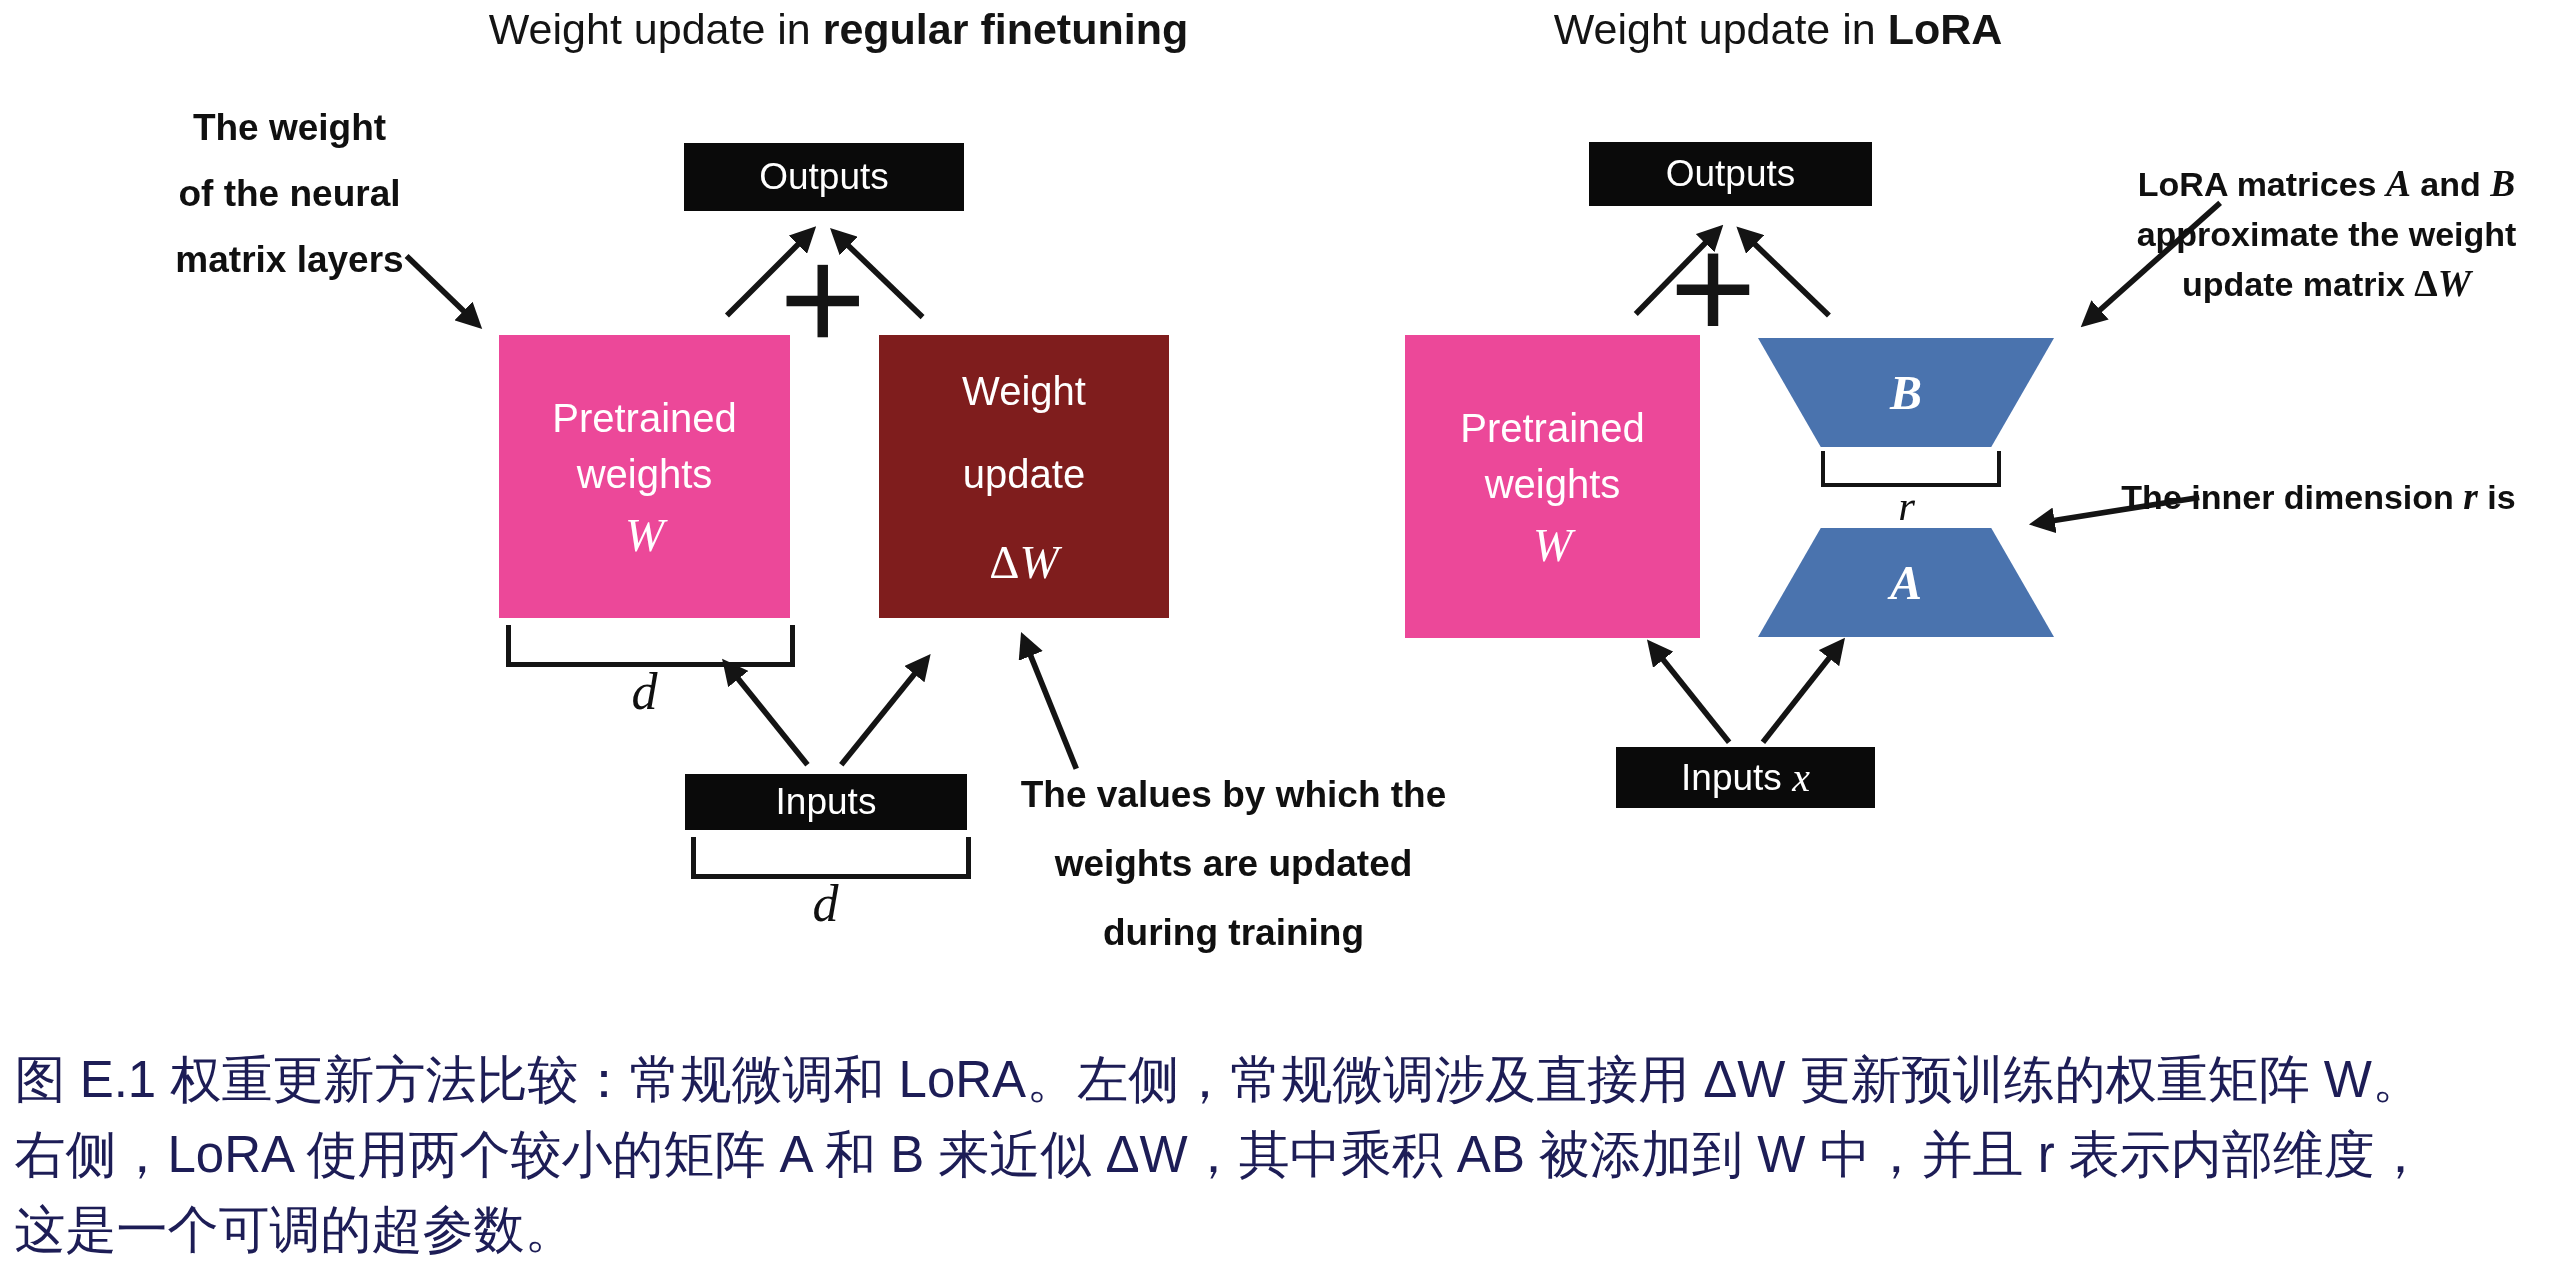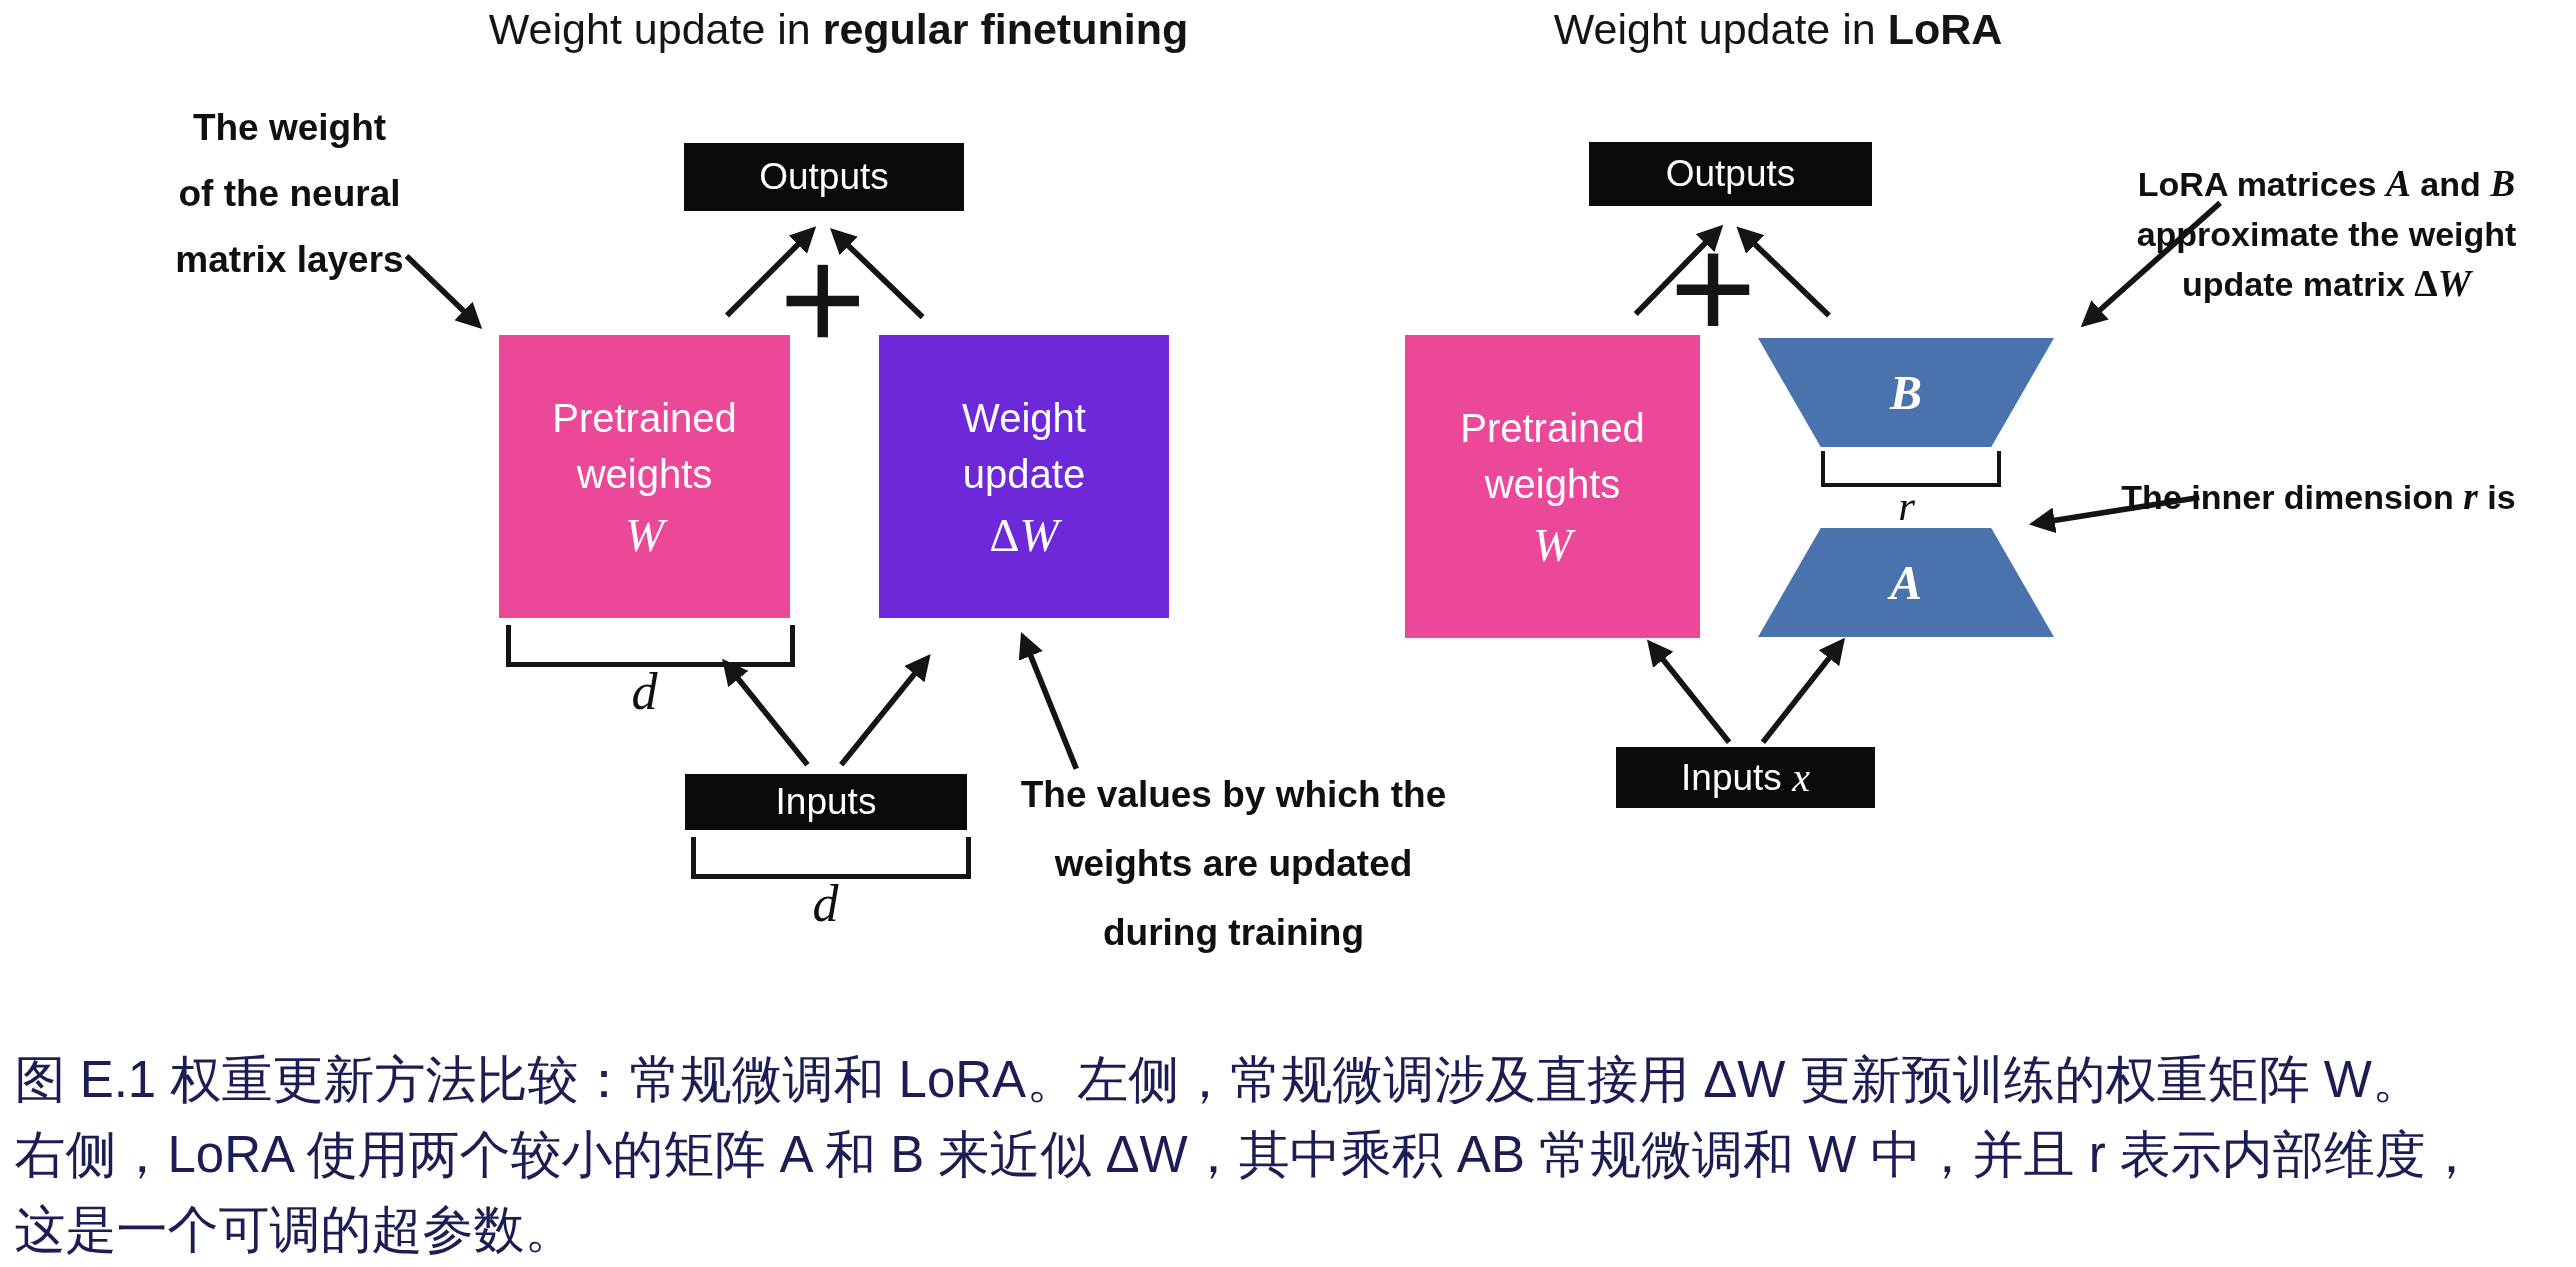--- a/index.html
+++ b/index.html
@@ -9,21 +9,21 @@
   .center{text-align:center;}
   .title{font-size:43px;font-weight:400;letter-spacing:0px;white-space:nowrap;}
   .title b{font-weight:700;}
   .note{font-weight:700;font-size:37px;line-height:66px;color:#101010;}
   .note-sm{font-weight:700;font-size:34px;color:#101010;}
   .blackbox{background:#0a0a0a;color:#ffffff;display:flex;align-items:center;justify-content:center;
             font-size:37px;}
   .bigbox{display:flex;flex-direction:column;align-items:center;justify-content:center;
           color:#ffffff;font-size:40px;line-height:56px;}
   .graybox{background:#ec4899;}
-  .bluebox{background:#6d28d9;}
+  .bluebox{background:#7f1d1d;gap:27px;}
   .mathserif{font-family:"Liberation Serif",serif;font-style:italic;}
   .mathup{font-family:"Liberation Serif",serif;font-style:normal;}
   .boxsym{font-size:47px;margin-top:4.8px;}
   .bracket{border-left:5.6px solid #141414;border-right:5.6px solid #141414;border-bottom:5.6px solid #141414;}
   .dimlabel{font-family:"Liberation Serif",serif;font-style:italic;font-size:52px;color:#101010;}
   .trap{display:flex;align-items:center;justify-content:center;background:#4a73ae;color:#ffffff;
         font-family:"Liberation Serif",serif;font-style:italic;font-size:48px;font-weight:600;}
   .trap-b{clip-path:polygon(0 0,100% 0,78.8% 100%,21.2% 100%);}
   .trap-a{clip-path:polygon(21.2% 0,78.8% 0,100% 100%,0 100%);}
   .mnote{font-family:"Liberation Serif",serif;font-style:italic;font-weight:600;font-size:1.1em;}
@@ -140,18 +140,18 @@
     <div><span>The inner dimension </span><span class="mnote">r</span><span> is</span></div>
   </div>
 
   <div class="abs blackbox" style="left:1616px;top:747px;width:259px;height:61px;">
     <span style="white-space:pre;">Inputs </span>
       <span class="mathserif" style="font-size:40px;">x</span>
   </div>
 
   <div class="abs caption" style="left:14.5px;top:1042px;width:2552px;">
     <div>图 E.1 权重更新方法比较：常规微调和 LoRA。左侧，常规微调涉及直接用 ΔW 更新预训练的权重矩阵 W。</div>
-    <div>右侧，LoRA 使用两个较小的矩阵 A 和 B 来近似 ΔW，其中乘积 AB 常规微调和 W 中，并且 r 表示内部维度，</div>
+    <div>右侧，LoRA 使用两个较小的矩阵 A 和 B 来近似 ΔW，其中乘积 AB 被添加到 W 中，并且 r 表示内部维度，</div>
     <div>这是一个可调的超参数。</div>
   </div>
 
 </div>
 
 
 </body></html>

